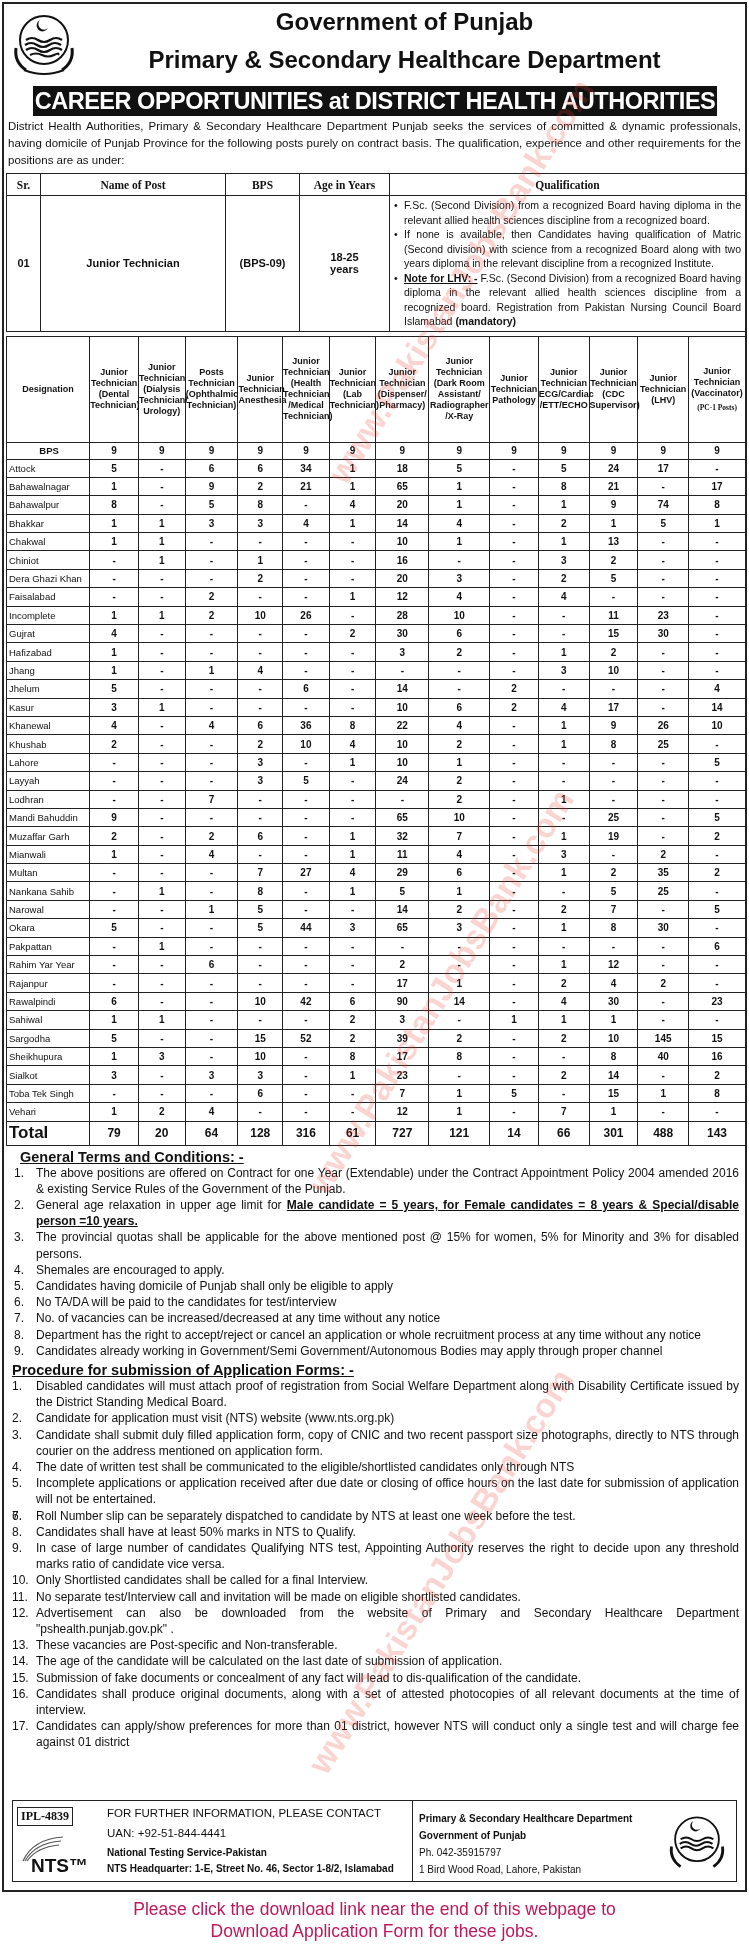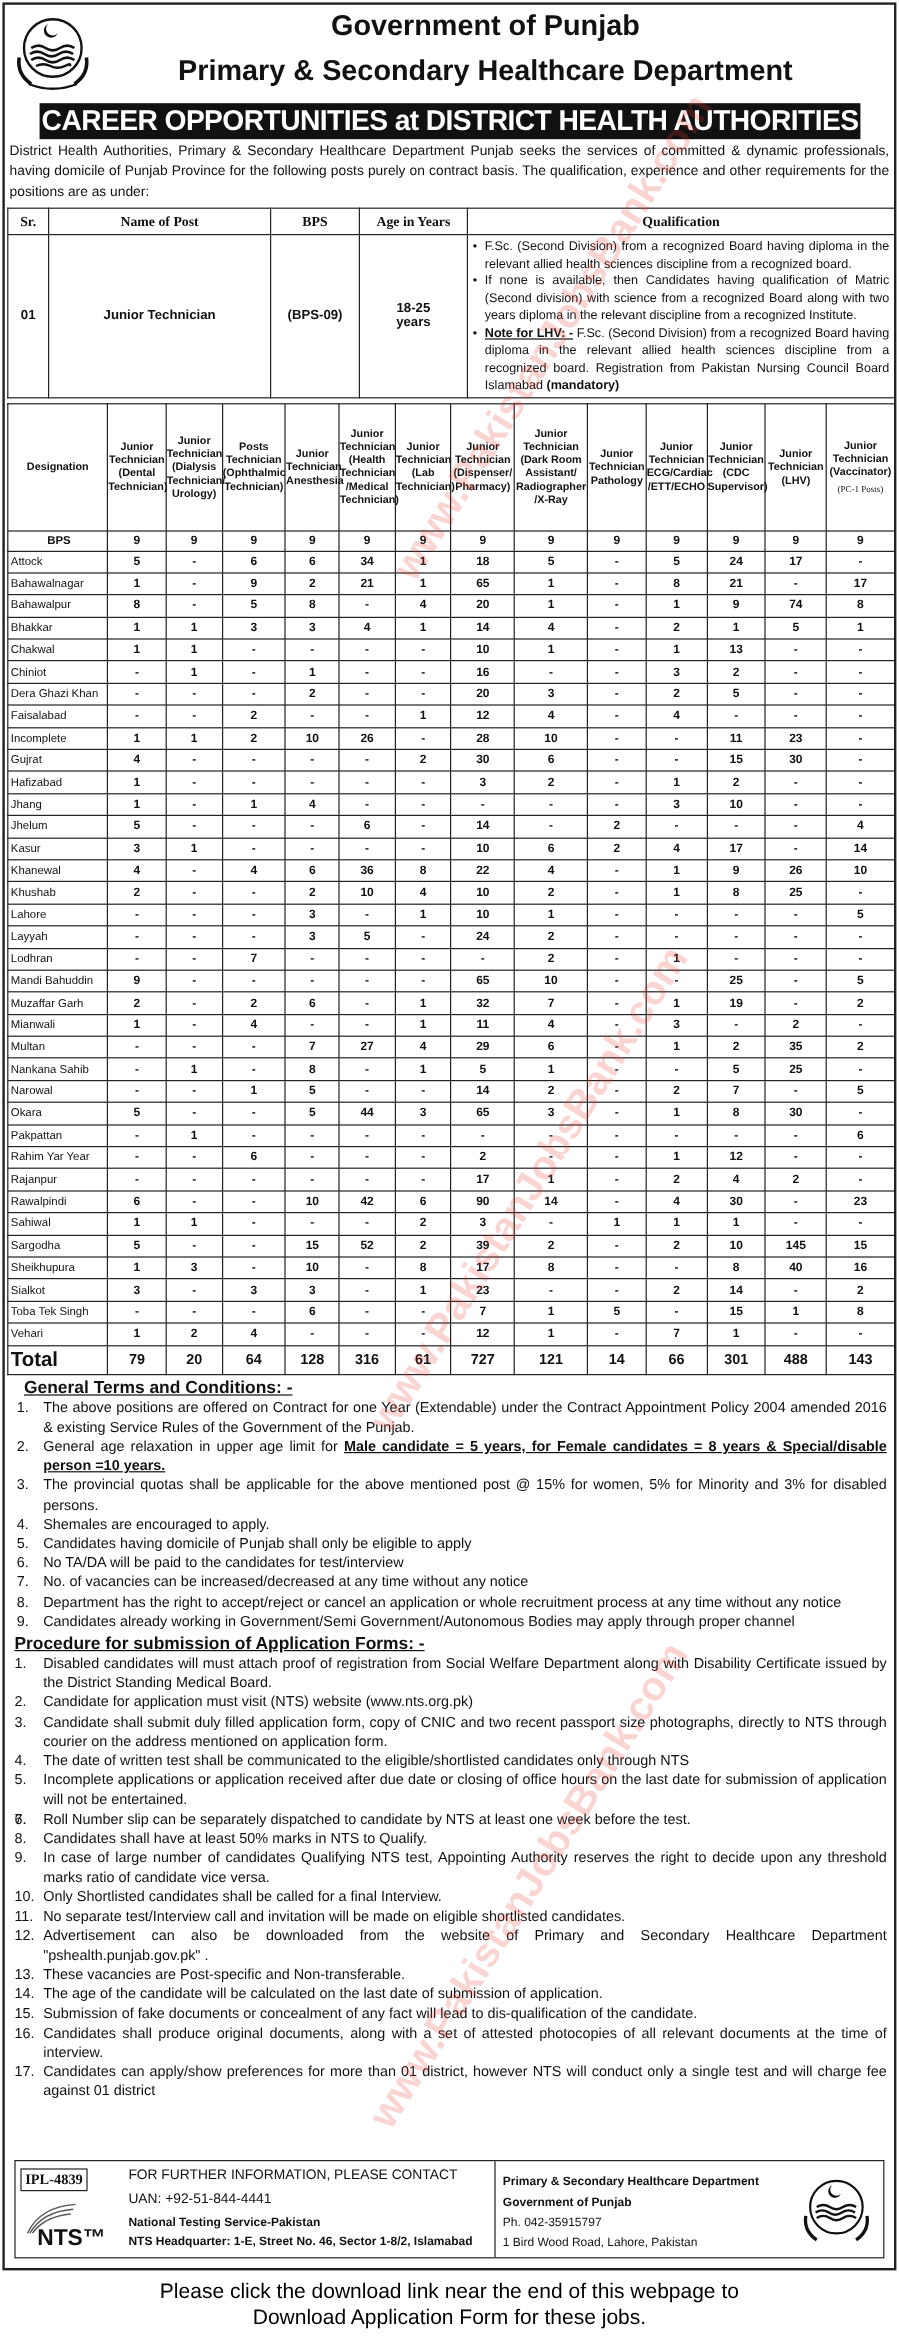--- a/index.html
+++ b/index.html
@@ -21,41 +21,41 @@
   .qual li { position: relative; padding-left: 10px; line-height: 14.5px; font-size: 10.5px; }
   .qual li::before { content: "•"; position: absolute; left: 0; }
   .dist-table { margin: 4px 2px 0 2px; width: 740px; table-layout: fixed; }
   .dist-table th, .dist-table td { border: 1.5px solid #222; font-size: 9.5px; text-align: center; }
   .dist-table th { font-weight: bold; font-size: 9px; line-height: 11px; height: 106px; font-stretch: condensed; }
   .dist-table td { height: 18.4px; font-weight: bold; font-size: 10px; }
   .dist-table td.dname { text-align: left; font-weight: normal; font-size: 9.5px; padding-left: 2px; }
   .dist-table tr.bps td { font-weight: bold; height: 17px; }
   .dist-table tr.total td { height: 24px; font-size: 12px; }
   .dist-table tr.total td.dname { font-size: 17px; font-weight: bold; }
-  .pc1 { font-family: "Liberation Serif", serif; font-weight: normal; font-size: 7.5px; display: block; margin-top: 3px; }
+  .pc1 { font-family: "Liberation Serif", serif; font-weight: bold; font-size: 7.5px; display: block; margin-top: 3px; }
   .section-title { font-size: 14.5px; font-weight: bold; text-decoration: underline; padding-left: 16px; margin-top: 3px; }
   .section-title.proc { padding-left: 8px; }
   ol { list-style: none; }
   .terms li { position: relative; font-size: 12px; line-height: 16.2px; padding-left: 32px; padding-right: 6px; text-align: justify; }
   .terms li .num { position: absolute; left: 10px; }
   .proc-list li { position: relative; font-size: 12px; line-height: 16.2px; padding-left: 32px; padding-right: 6px; text-align: justify; }
   .proc-list li .num { position: absolute; left: 8px; }
   .ul-bold { font-weight: bold; text-decoration: underline; }
   .footer-box { position: absolute; left: 12px; top: 1800px; width: 725px; height: 82px; border: 1.5px solid #222; }
   .fb-left { position: absolute; left: 0; top: 0; width: 400px; height: 100%; border-right: 1.5px solid #222; }
   .fb-right { position: absolute; left: 400px; top: 0; right: 0; height: 100%; }
   .ipl { position: absolute; left: 4px; top: 6px; border: 1.5px solid #222; font-family: "Liberation Serif", serif; font-weight: bold; font-size: 12px; padding: 1px 3px; }
   .nts-logo { position: absolute; left: 6px; top: 34px; width: 56px; height: 44px; }
   .nts-text { position: absolute; left: 18px; bottom: 4px; font-weight: bold; font-size: 19px; font-family: "Liberation Sans", sans-serif; }
   .fb-line { position: absolute; left: 94px; font-size: 11.5px; white-space: nowrap; }
   .fb-line.small { font-size: 10px; font-weight: bold; }
   .fr-line { position: absolute; left: 6px; font-size: 10px; white-space: nowrap; }
   .fr-line.b { font-weight: bold; }
   .logo2 { position: absolute; right: 8px; top: 8px; width: 62px; height: 66px; }
-  .download-note { position: absolute; left: 0; right: 0; top: 1898px; text-align: center; color: #000000; font-size: 17.5px; line-height: 22px; font-family: "Liberation Sans", sans-serif; }
+  .download-note { position: absolute; left: 0; right: 0; top: 1898px; text-align: center; color: #be185d; font-size: 17.5px; line-height: 22px; font-family: "Liberation Sans", sans-serif; }
   .watermark { position: absolute; color: rgba(230,60,40,0.22); font-size: 34px; font-weight: bold; transform: rotate(-58deg); transform-origin: left top; white-space: nowrap; pointer-events: none; }
 </style>
 </head>
 <body>
 
 <div class="ad">
   <div class="header">
     <svg class="logo" viewBox="0 0 68 70">
       <circle cx="34" cy="32" r="24" fill="none" stroke="#111" stroke-width="2"></circle>
       <path d="M30 12 a6 6 0 1 0 8 8 a5 5 0 1 1 -8 -8z" fill="#111"></path>

